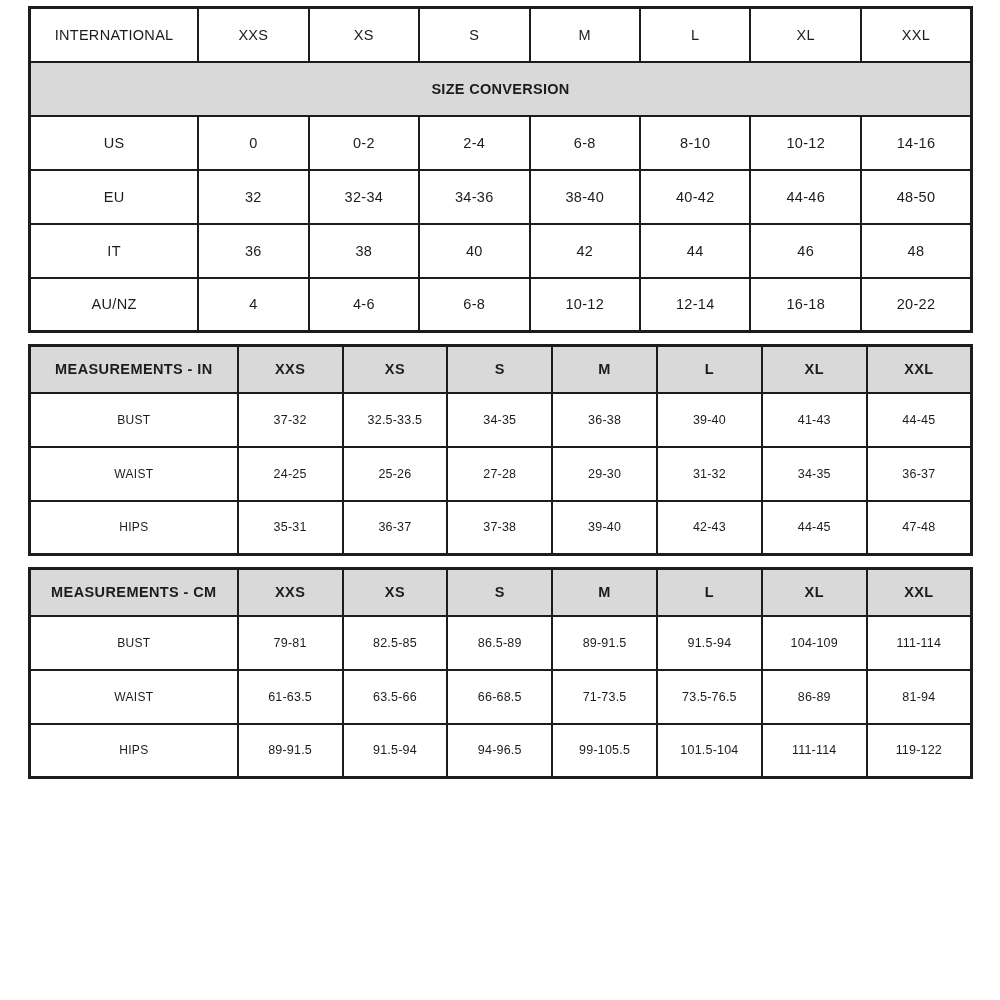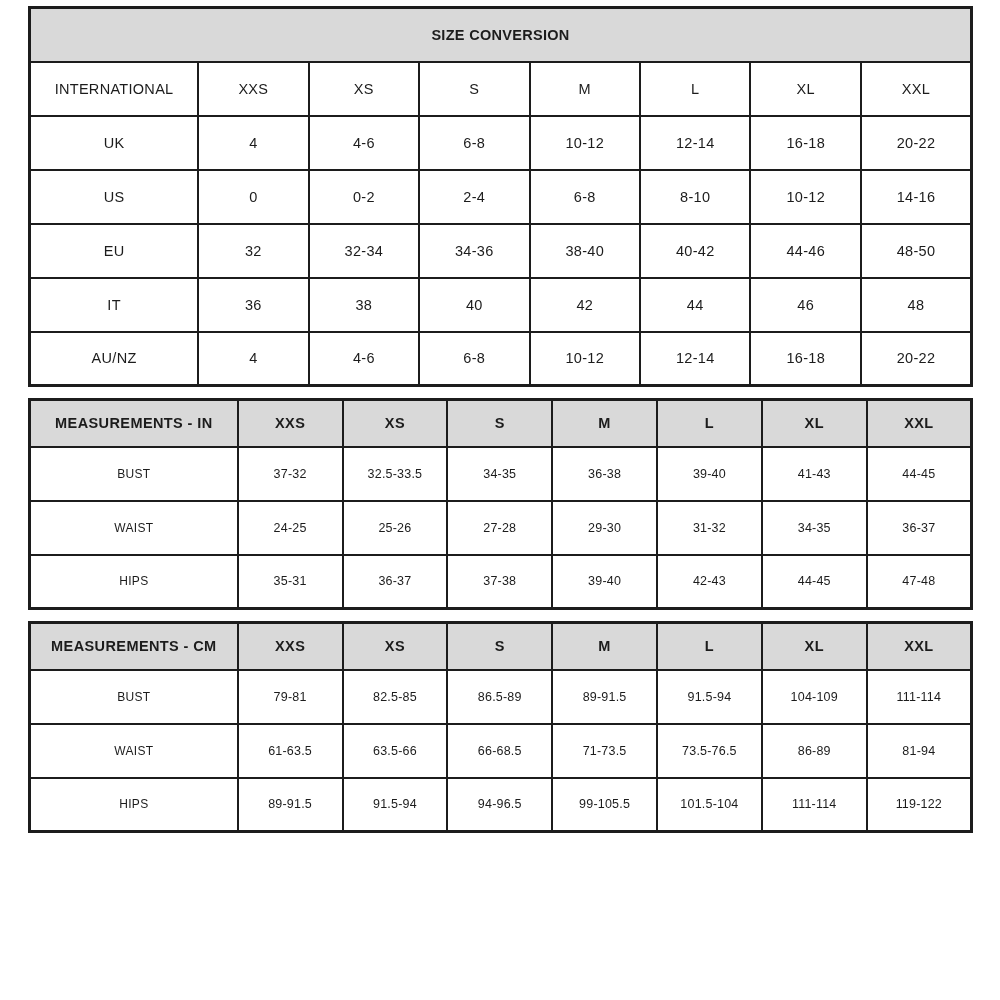--- a/index.html
+++ b/index.html
@@ -58,41 +58,31 @@
 <div class="page">
 
 
   <table class="tbl conversion">
     <colgroup>
         <col style="width:17.9%">
         <col span="7" style="width:11.728%">
       </colgroup>
     <tbody>
         <tr>
-      <td class="caption-cell" colspan="8">SIZE CONVERSION</td>
-    </tr>
-    <tr>
       <td>INTERNATIONAL</td>
       <td>XXS</td>
       <td>XS</td>
       <td>S</td>
       <td>M</td>
       <td>L</td>
       <td>XL</td>
       <td>XXL</td>
     </tr>
     <tr>
-      <td>UK</td>
-      <td>4</td>
-      <td>4-6</td>
-      <td>6-8</td>
-      <td>10-12</td>
-      <td>12-14</td>
-      <td>16-18</td>
-      <td>20-22</td>
+      <td class="caption-cell" colspan="8">SIZE CONVERSION</td>
     </tr>
     <tr>
       <td>US</td>
       <td>0</td>
       <td>0-2</td>
       <td>2-4</td>
       <td>6-8</td>
       <td>8-10</td>
       <td>10-12</td>
       <td>14-16</td>

